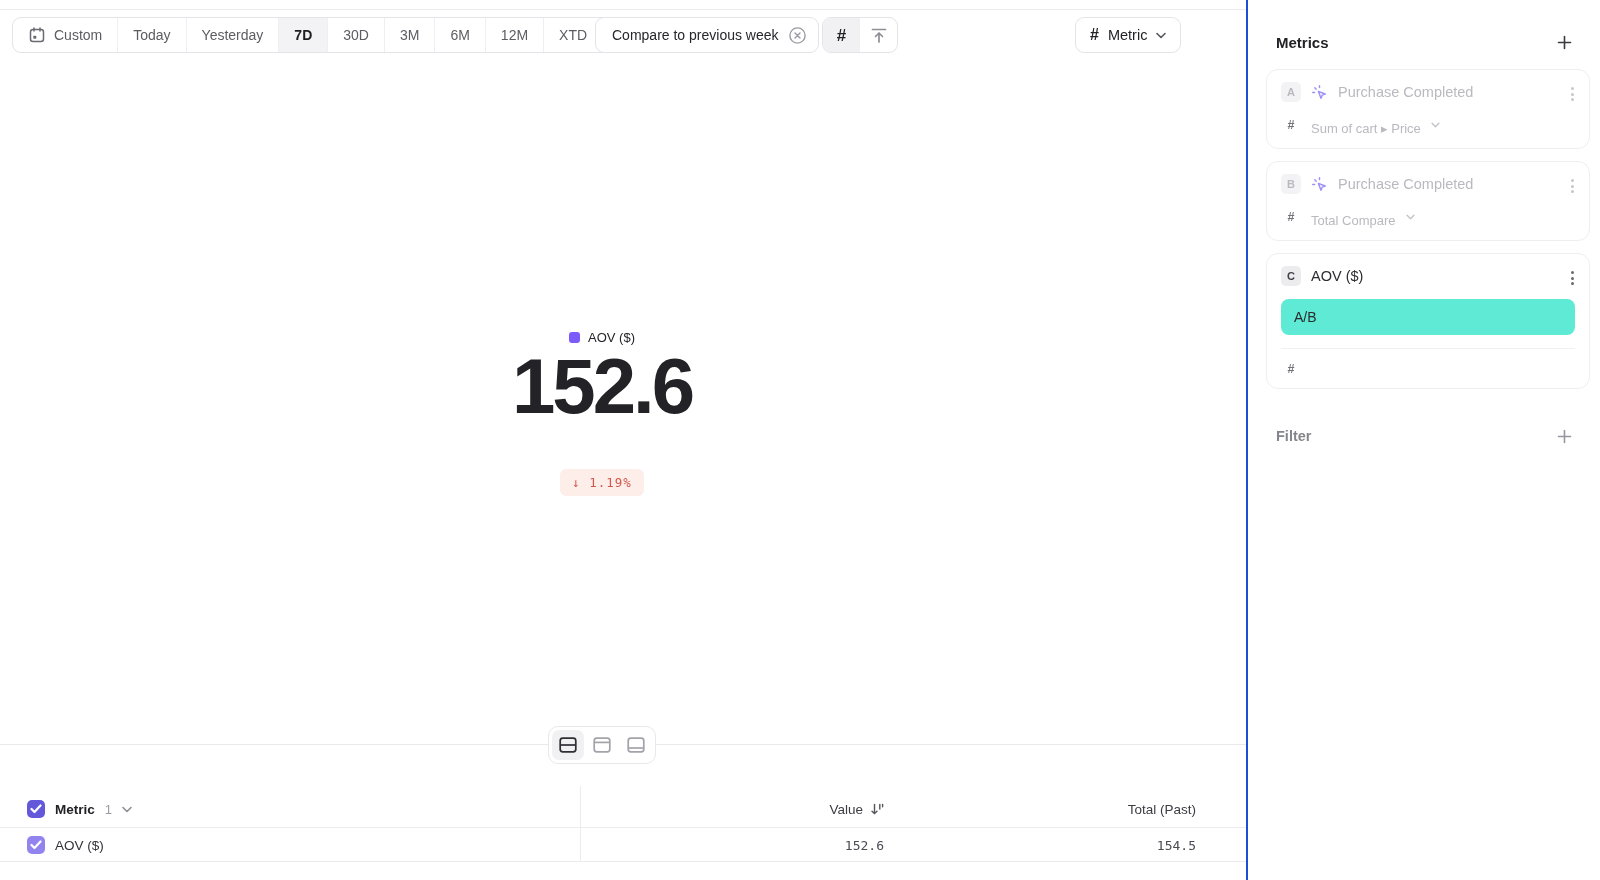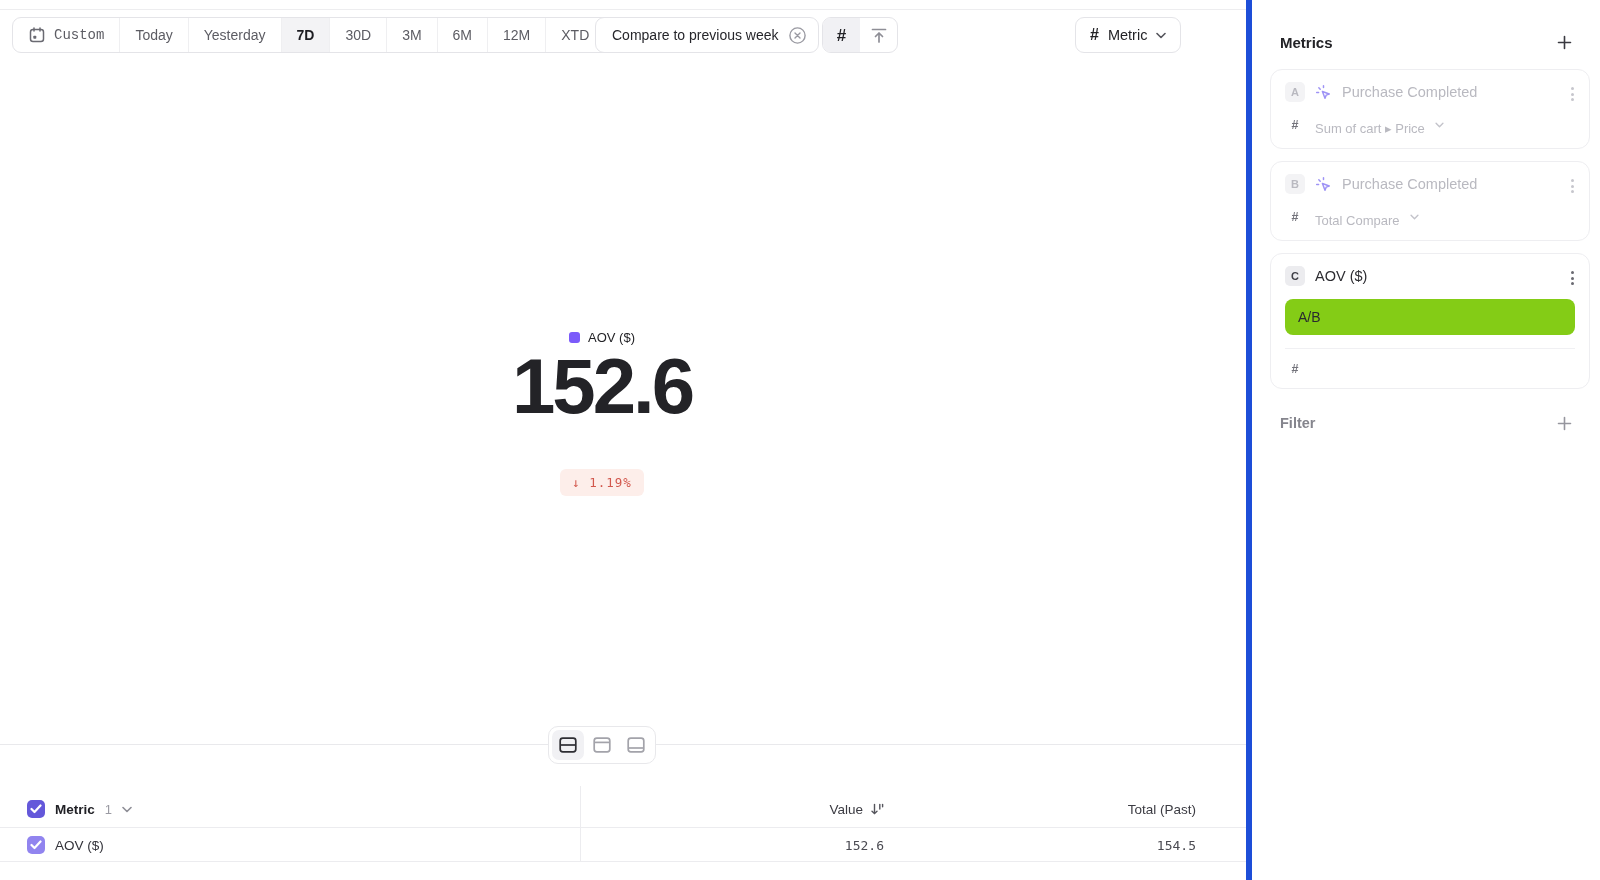--- a/index.html
+++ b/index.html
@@ -7,21 +7,21 @@
   body { font-family:"Liberation Sans", sans-serif; color:#232327; position:relative; }
   svg { display:block; }
 
   .top-line { position:absolute; top:9px; left:0; width:1246px; height:1px; background:#ededef; }
 
   
   .seg { position:absolute; left:12px; top:17px; height:36px; display:flex; align-items:stretch;
          border:1px solid #e4e4e8; border-radius:9px; background:#fff; overflow:hidden; }
   .seg-item { display:flex; align-items:center; justify-content:center; gap:8px; padding:0 15px;
               font-size:14px; color:#5c5c63; border-left:1px solid #efeff1; cursor:pointer; white-space:nowrap; }
-  .seg-item:first-child { border-left:none;font-family:Liberation Mono, monospace; }
+  .seg-item:first-child { border-left:none; }
   .seg-item.selected { background:#f3f3f5; color:#1c1c21; font-weight:700; }
   .chip { position:absolute; left:595px; top:17px; height:36px; border:1px solid #e4e4e8; border-radius:9px;
           display:flex; align-items:center; gap:9px; padding:0 11px 0 16px; font-size:14px; font-weight:500; color:#26262b; background:#fff; }
   .pair { position:absolute; left:822px; top:17px; height:36px; border:1px solid #e4e4e8; border-radius:9px;
           display:flex; overflow:hidden; background:#fff; }
   .pair-btn { width:37px; display:flex; align-items:center; justify-content:center; color:#8e8e96; }
   .pair-btn.selected { background:#f1f1f4; color:#232327; }
   .hash-glyph { font-size:17px; font-weight:600; line-height:1; }
   .metric-btn { position:absolute; left:1075px; top:17px; height:36px; border:1px solid #e4e4e8; border-radius:9px;
                 display:flex; align-items:center; gap:9px; padding:0 14px; background:#fff; }
@@ -57,46 +57,46 @@
              font-size:13.5px; color:#3c3c43; font-weight:500; }
   .hdr-value { right:362px; } .hdr-value-past { right:50px; }
   .table-row { position:absolute; top:828px; left:0; width:1246px; height:34px; border-bottom:1px solid #ececef; }
   .row-name-cell { position:absolute; left:27px; top:0; height:34px; display:flex; align-items:center; gap:10px; }
   .row-name { font-size:13.5px; color:#33333a; }
   .cell-num { position:absolute; top:0; height:34px; display:flex; align-items:center;
               font-family:"DejaVu Sans Mono", monospace; font-size:13px; color:#4b4b52; }
   .cell-value { right:362px; } .cell-value-past { right:50px; }
 
   
-  .sidebar { position:absolute; left:1246px; top:0; width:354px; height:880px; border-left:6px solid #1d4ed8;
+  .sidebar { position:absolute; left:1246px; top:0; width:354px; height:880px; border-left:2px solid #1d4ed8;
              background:#fff; padding-top:34px; }
   .sb-title-row { display:flex; justify-content:space-between; align-items:center; padding:0 28px; }
   .sb-title { font-size:15px; font-weight:700; color:#232327; }
   .icon-btn { cursor:pointer; display:flex; align-items:center; justify-content:center; }
   .cards { margin:18px 10px 0 18px; }
   .card { position:relative; border:1px solid #eeeef1; border-radius:12px; padding:12px 14px; margin-bottom:12px; background:#fff; }
   .card-row1 { display:flex; align-items:center; gap:10px; }
   .badge-letter { width:20px; height:20px; border-radius:5px; background:#f3f3f5; color:#b9b9c0;
                   font-size:11px; font-weight:700; display:flex; align-items:center; justify-content:center; }
   .card.active .badge-letter { background:#ececef; color:#3f3f46; }
   .card-name { font-size:14.5px; font-weight:500; color:#2c2c31; }
   .card.muted .card-name { color:#b9b9c0; }
   .kebab { position:absolute; right:12px; top:14px; display:flex; flex-direction:column; gap:2.5px; padding:3px; cursor:pointer; }
   .kebab i { width:3px; height:3px; border-radius:50%; background:#c6c6cd; }
   .card.active .kebab i { background:#6a6a72; }
   .card-row2 { display:flex; align-items:center; gap:10px; margin-top:11px; }
   .sb-hash { font-size:12.5px; font-weight:700; color:#74747c; width:20px; text-align:center; }
   .measure-label { font-size:13px; font-weight:500; color:#b9b9c0;margin-top:8px; }
-  .formula-input { margin-top:13px; height:36px; background:#84cc16; border-radius:8px; display:flex;
+  .formula-input { margin-top:13px; height:36px; background:#5eead4; border-radius:8px; display:flex;
                    align-items:center; padding:0 13px; font-size:14px; color:#2a2a2f; }
   .card-divider { height:1px; background:#f0f0f3; margin-top:13px; }
   .card-row3 { display:flex; align-items:center; gap:12px; margin-top:13px; }
   .save-btn { flex:1; height:36px; border:1px solid #e3e3e7; border-radius:8px; background:#fff; display:flex;
               align-items:center; padding:0 16px; font-size:13.5px; font-weight:500; color:#26262b; cursor:pointer; }
-  .section-row { display:flex; justify-content:space-between; align-items:center; padding:0 28px; margin-top:26px; }
+  .section-row { display:flex; justify-content:space-between; align-items:center; padding:0 28px; margin-top:39px; }
   .section-label { font-size:14.5px; font-weight:700; color:#85858d; }
 </style>
 </head>
 <body>
 
 <div class="top-line"></div>
 
 <div class="seg">
   <div class="seg-item">
     <span class="icon">

